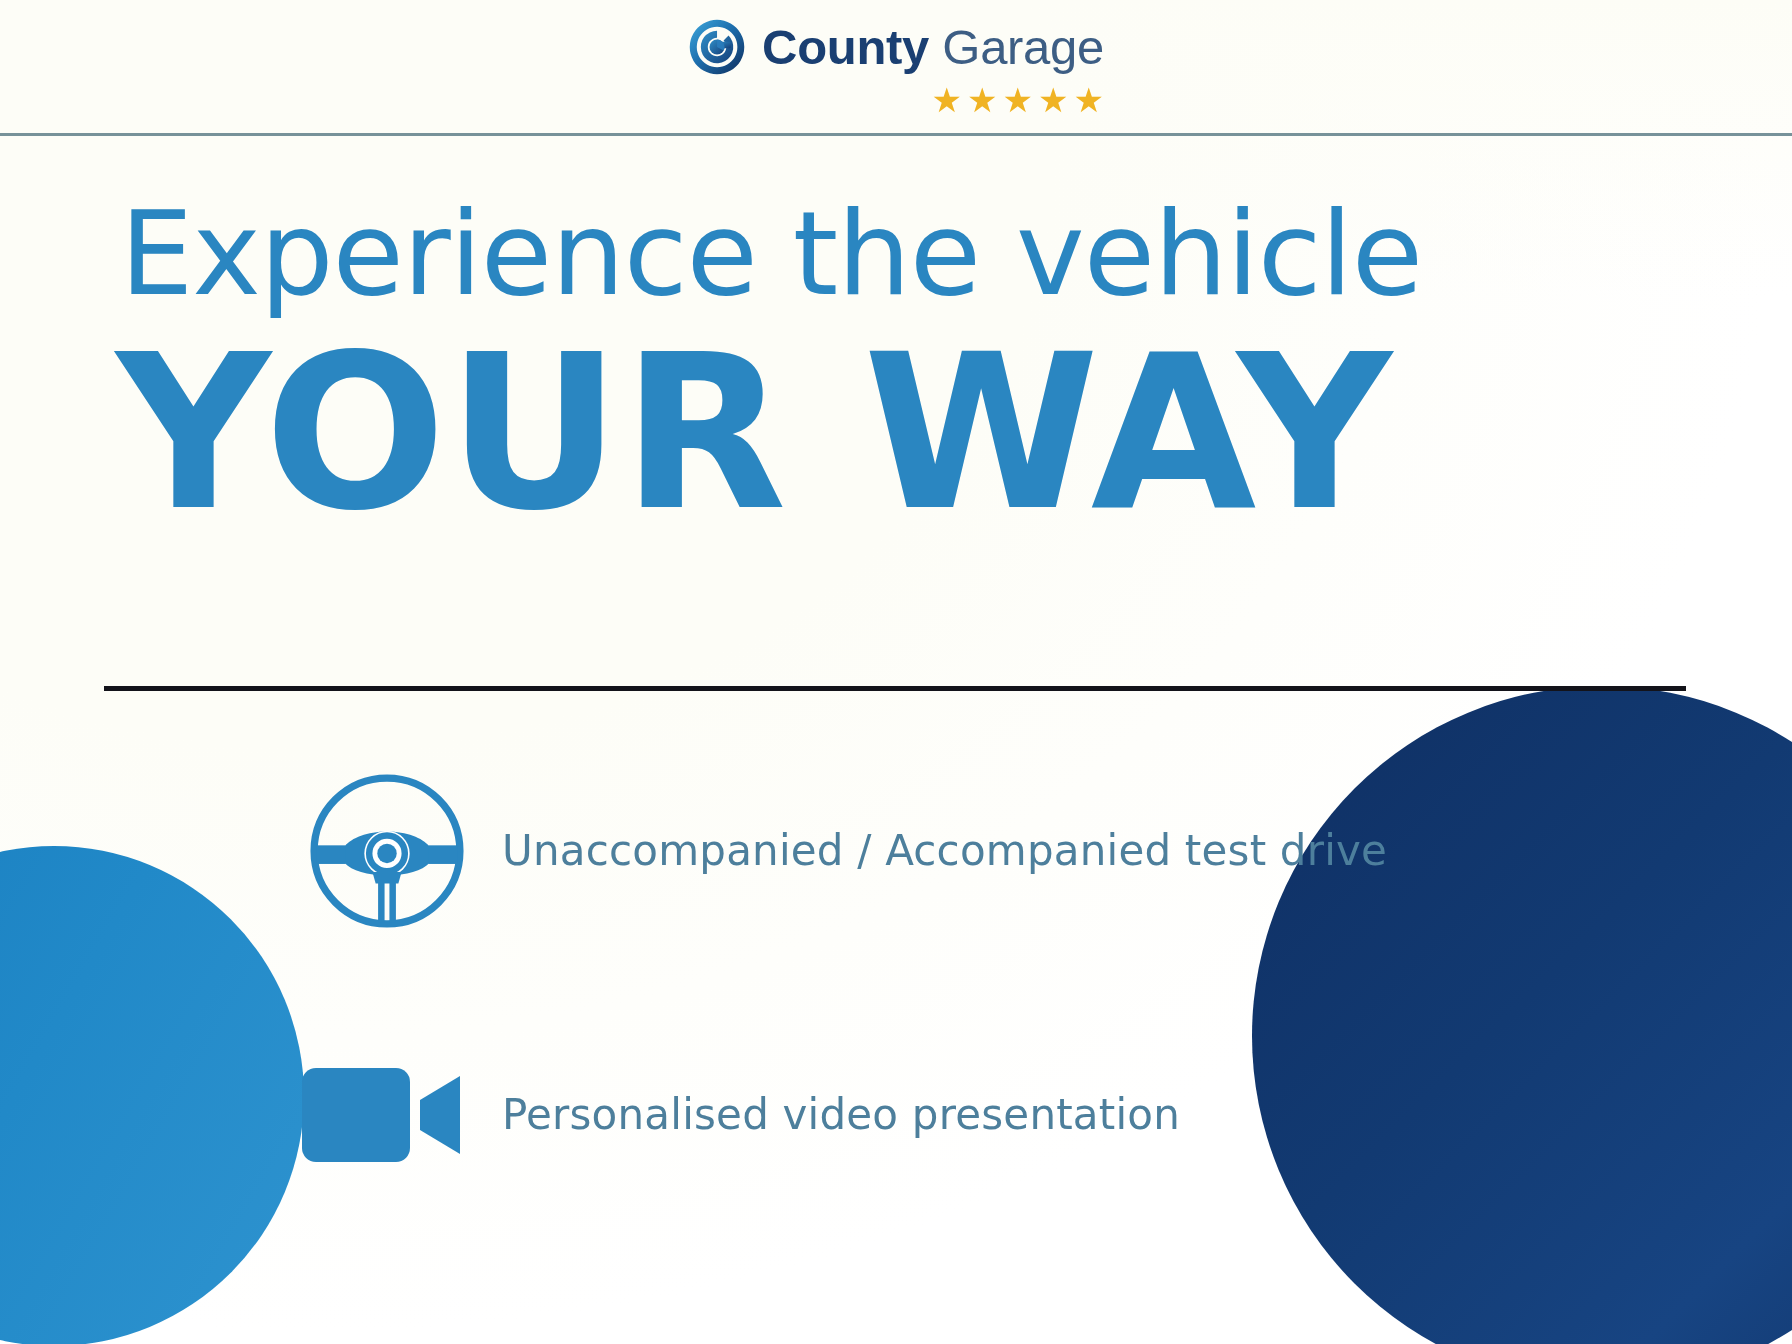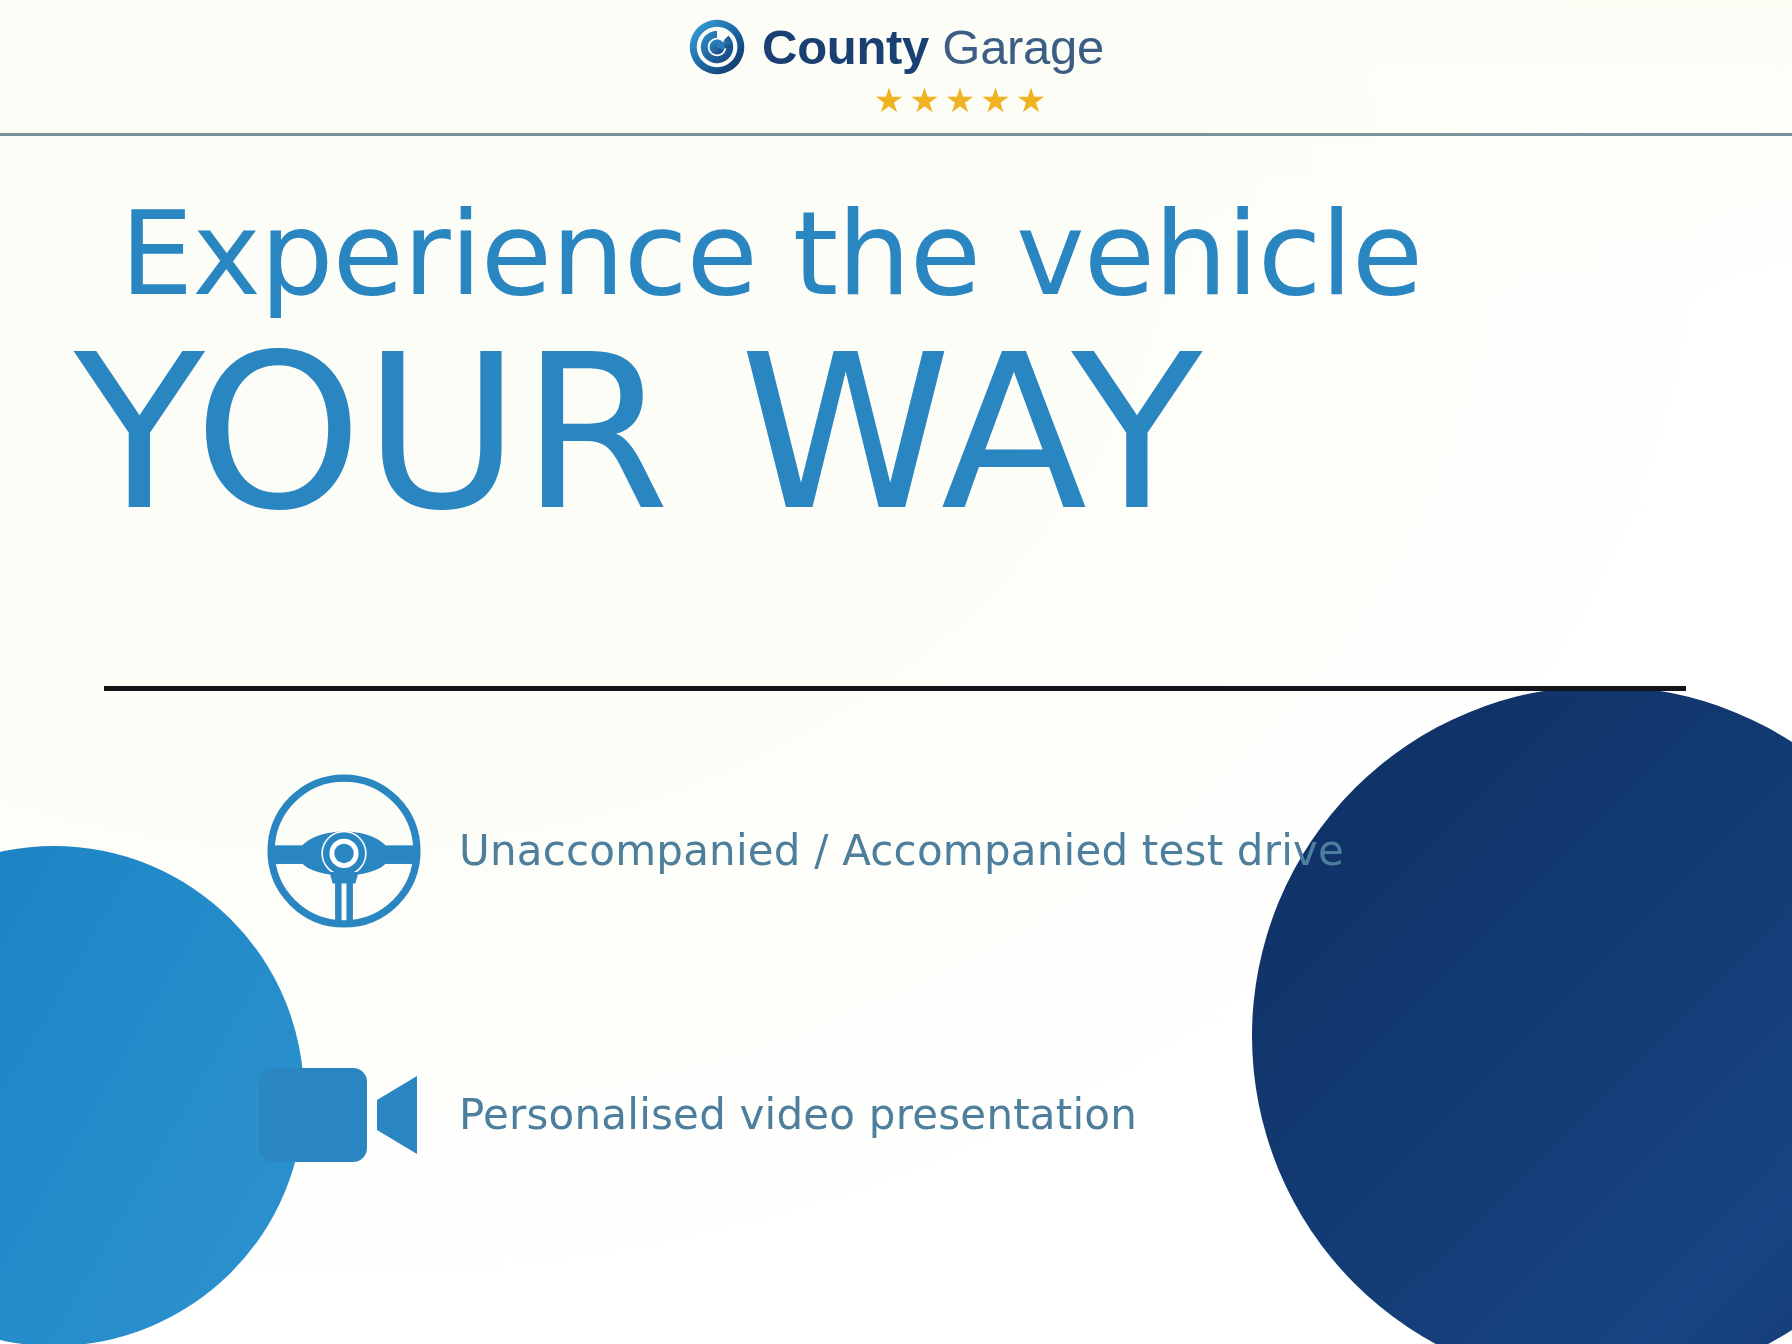--- a/index.html
+++ b/index.html
@@ -53,21 +53,21 @@
     width: 1792px;
     height: 136px;
   }
   .logo-lockup {
     position: absolute;
     left: 50%;
     top: 18px;
     transform: translateX(-50%);
     display: flex;
     flex-direction: column;
-    align-items: center;
+    align-items: flex-end;
   }
   .logo-row {
     display: flex;
     align-items: center;
     gap: 16px;
   }
   .logo-mark {
     width: 58px;
     height: 58px;
     display: block;
@@ -122,25 +122,25 @@
     font-weight: 400;
     font-size: 116px;
     line-height: 1.0;
     letter-spacing: -1px;
     padding-left: 120px;
     white-space: nowrap;
   }
   .headline-2 {
     color: #2a86c1;
     font-family: "DejaVu Sans", sans-serif;
-    font-weight: 400;
+    font-weight: 700;
     font-size: 214px;
     line-height: 1.0;
     letter-spacing: 1px;
-    padding-left: 74px;
+    padding-left: 116px;
     margin-top: 14px;
     white-space: nowrap;
   }
 
   .divider {
     position: absolute;
     left: 104px;
     top: 686px;
     width: 1582px;
     height: 5px;
@@ -150,20 +150,21 @@
   
   .features {
     position: absolute;
     left: 0;
     top: 770px;
     width: 1792px;
   }
   .feature-row {
     display: flex;
     align-items: center;
+    padding-left: 43px;
   }
   .feature-row + .feature-row {
     margin-top: 128px;
   }
   .feature-icon-slot {
     width: 250px;
     display: flex;
     justify-content: flex-end;
     align-items: center;
     padding-right: 34px;

